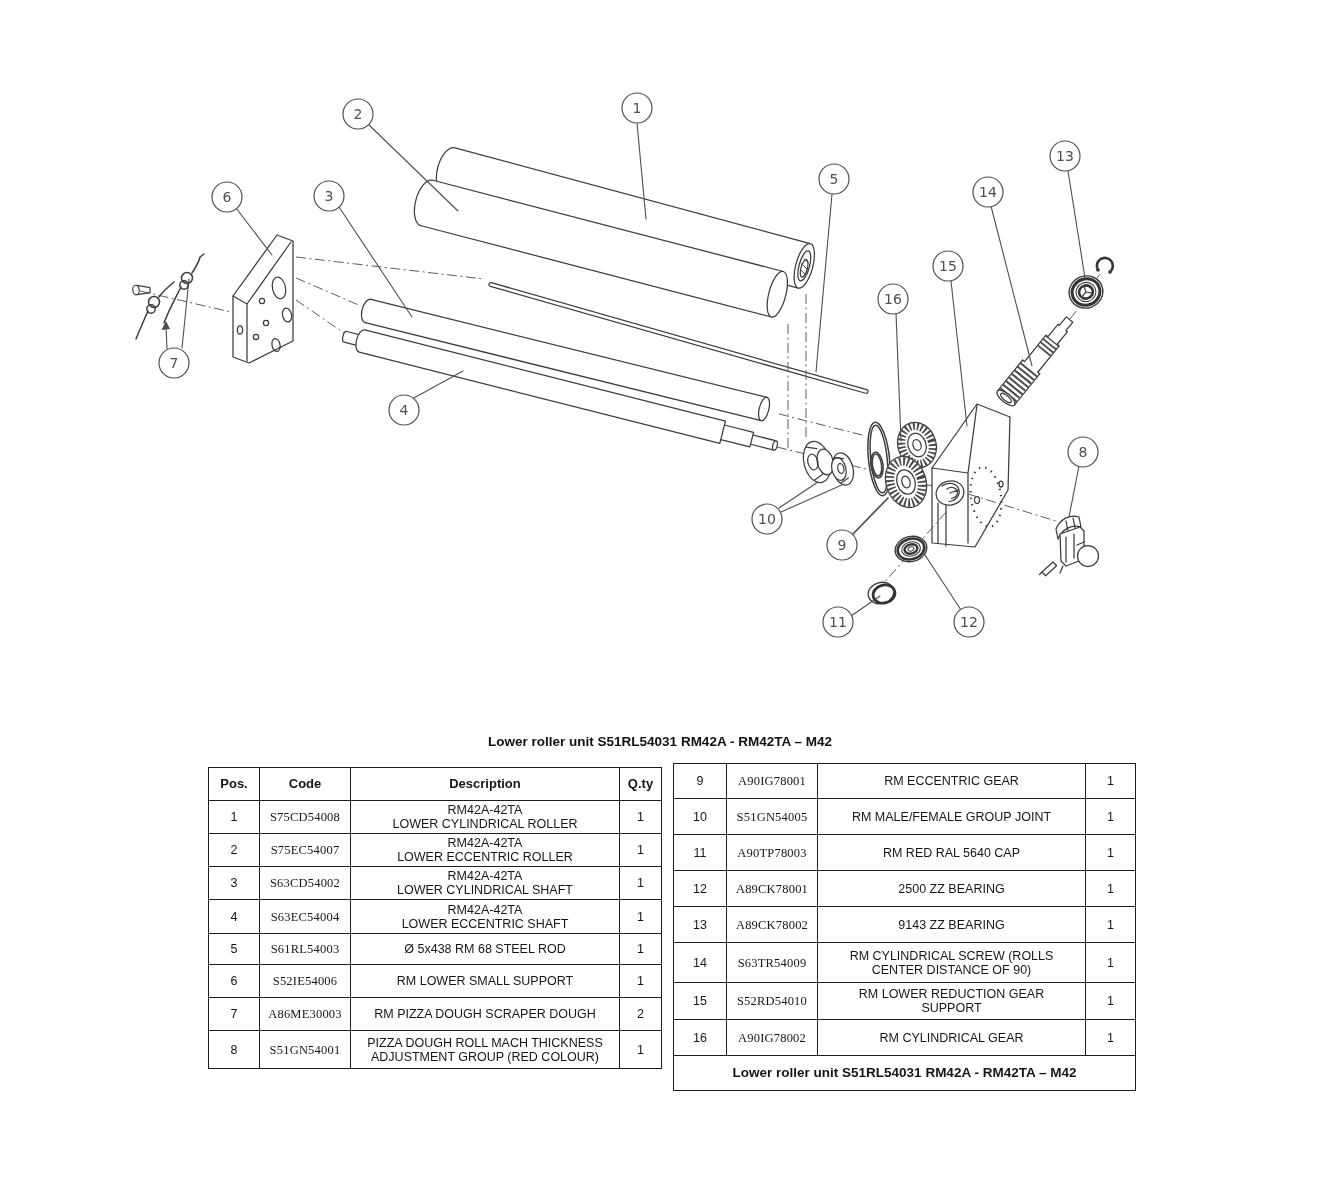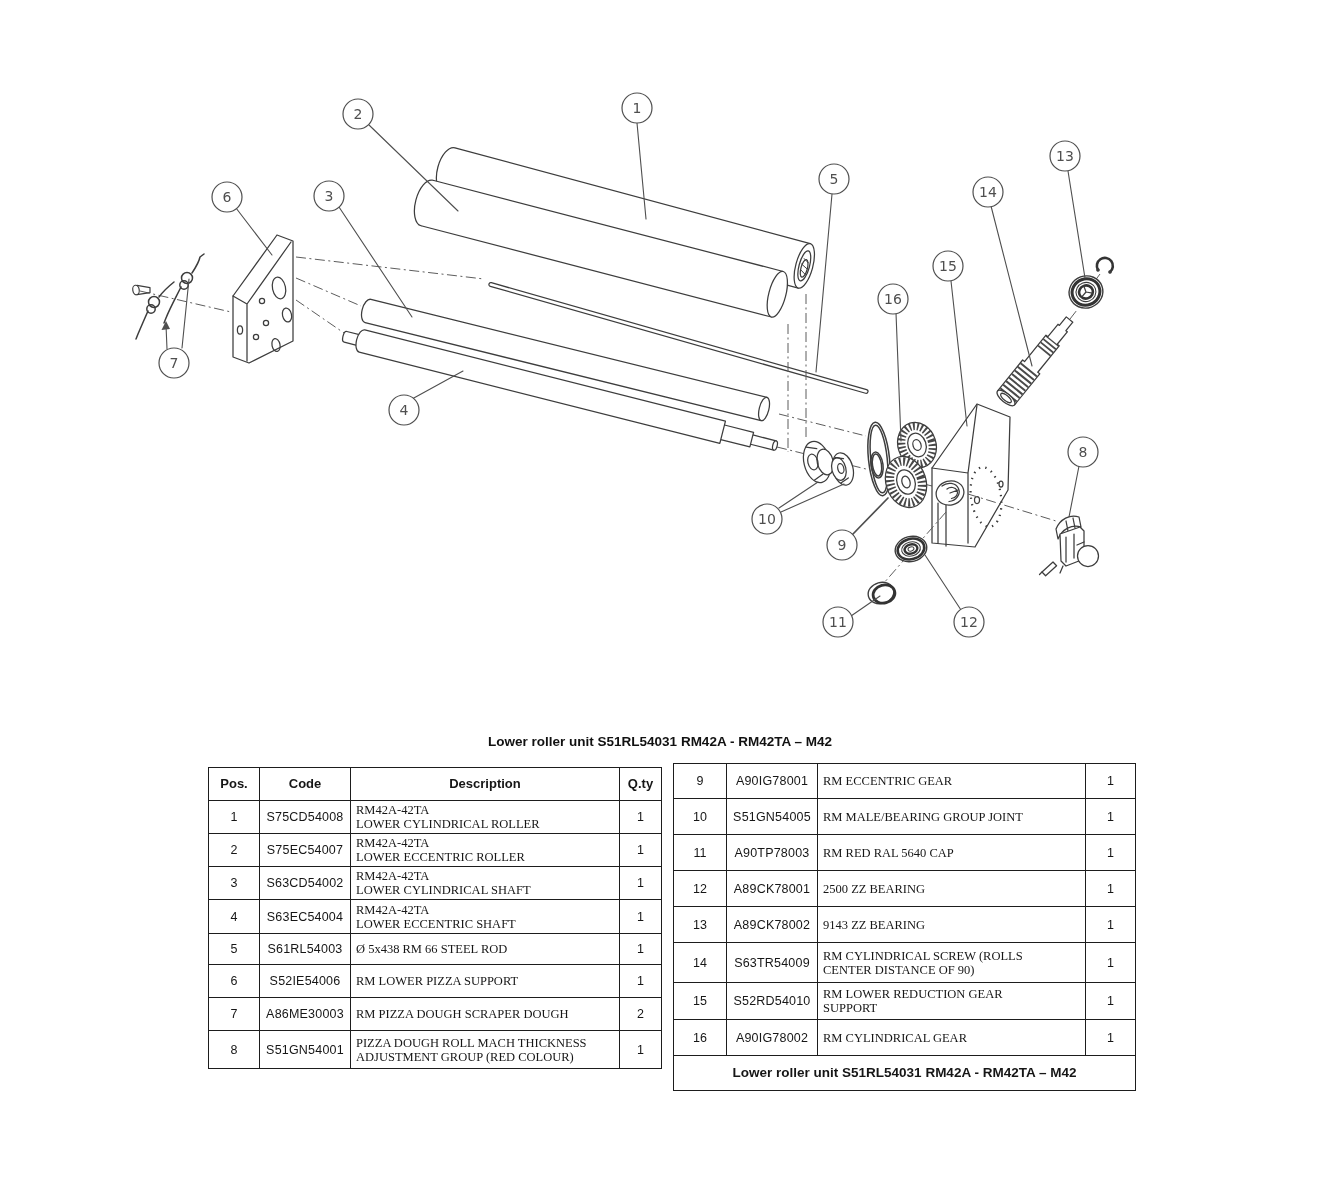--- a/index.html
+++ b/index.html
@@ -8,22 +8,22 @@
   .page{position:absolute;inset:0;background:#fff;overflow:hidden;}
   svg{position:absolute;left:0;top:0;}
   .doc-title{position:absolute;left:210px;top:734px;width:900px;text-align:center;
              font-size:13.5px;font-weight:bold;color:#111;}
   table.parts{position:absolute;border-collapse:collapse;table-layout:fixed;
               font-size:12.5px;color:#161616;}
   table.parts td{border:1.5px solid #1d1d1d;padding:0 5px;vertical-align:middle;
                  line-height:14px;overflow:hidden;}
   table.parts tr.hdr td{font-weight:bold;text-align:center;font-size:13px;}
   td.pos,td.qty{text-align:center;}
-  td.code{text-align:center;letter-spacing:.2px;}
-  td.desc{text-align:left;white-space:pre-line;font-family:Liberation Serif, serif;}
+  td.code{text-align:center;letter-spacing:.2px;font-family:Liberation Serif, serif;}
+  td.desc{text-align:center;white-space:pre-line;}
   tr.foot td{font-weight:bold;text-align:center;font-size:13.5px;}
 </style>
 </head>
 <body>
 
 <div class="page">
 
 <svg width="1322" height="725" viewBox="0 0 1322 725">
   <g fill="none" stroke="#3d3d3d" stroke-width="1.25" stroke-linecap="round" stroke-linejoin="round">
 
@@ -331,27 +331,27 @@
   <tr style="height:34px">
     <td class="pos">4</td>
     <td class="code">S63EC54004</td>
     <td class="desc">RM42A-42TA
 LOWER ECCENTRIC SHAFT</td>
     <td class="qty">1</td>
   </tr>
   <tr style="height:31px">
     <td class="pos">5</td>
     <td class="code">S61RL54003</td>
-    <td class="desc">Ø 5x438 RM 66 STEEL ROD</td>
+    <td class="desc">Ø 5x438 RM 68 STEEL ROD</td>
     <td class="qty">1</td>
   </tr>
   <tr style="height:33px">
     <td class="pos">6</td>
     <td class="code">S52IE54006</td>
-    <td class="desc">RM LOWER PIZZA SUPPORT</td>
+    <td class="desc">RM LOWER SMALL SUPPORT</td>
     <td class="qty">1</td>
   </tr>
   <tr style="height:33px">
     <td class="pos">7</td>
     <td class="code">A86ME30003</td>
     <td class="desc">RM PIZZA DOUGH SCRAPER DOUGH</td>
     <td class="qty">2</td>
   </tr>
   <tr style="height:38px">
     <td class="pos">8</td>
@@ -373,21 +373,21 @@
   <tbody>
         <tr style="height:35px">
     <td class="pos">9</td>
     <td class="code">A90IG78001</td>
     <td class="desc">RM ECCENTRIC GEAR</td>
     <td class="qty">1</td>
   </tr>
   <tr style="height:36px">
     <td class="pos">10</td>
     <td class="code">S51GN54005</td>
-    <td class="desc">RM MALE/BEARING GROUP JOINT</td>
+    <td class="desc">RM MALE/FEMALE GROUP JOINT</td>
     <td class="qty">1</td>
   </tr>
   <tr style="height:36px">
     <td class="pos">11</td>
     <td class="code">A90TP78003</td>
     <td class="desc">RM RED RAL 5640 CAP</td>
     <td class="qty">1</td>
   </tr>
   <tr style="height:36px">
     <td class="pos">12</td>

